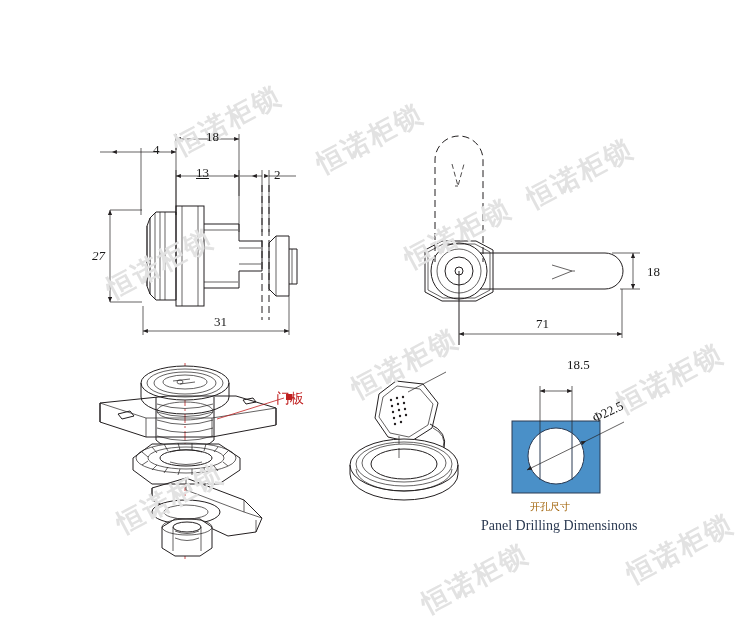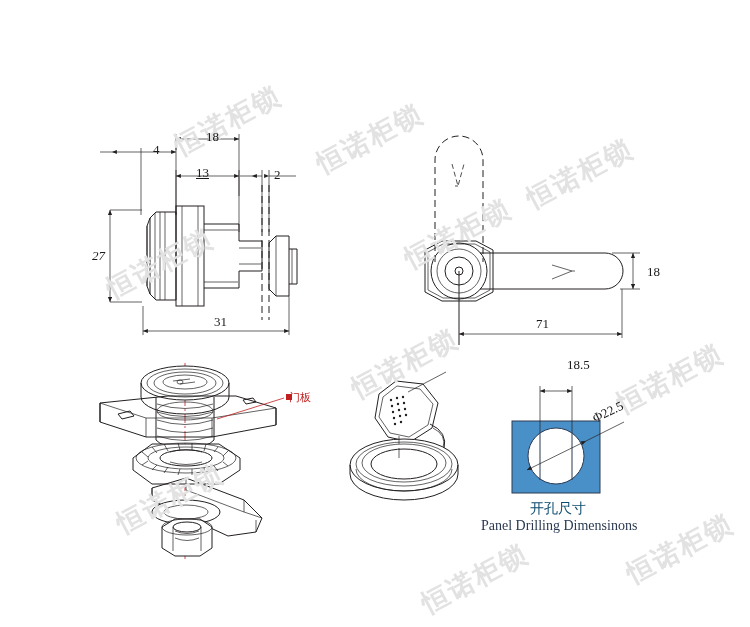--- a/index.html
+++ b/index.html
@@ -40,38 +40,37 @@
   .dimtext {
     position: absolute;
     font-family: "Liberation Serif", serif;
     font-size: 13px;
     color: #1a1a1a;
     white-space: nowrap;
   }
   .caption-cn {
     position: absolute;
     font-family: Liberation Sans, sans-serif;
-    font-size: 14px;
-    color: #0c4a6e;
+    font-size: 10px;
+    color: #a16207;
     white-space: nowrap;
   }
   .caption-en {
     position: absolute;
     font-family: Liberation Serif, serif;
     font-size: 14px;
     color: #2b3a52;
     white-space: nowrap;
   }
   .redlabel {
     position: absolute;
     font-family: "DejaVu Sans", sans-serif;
-    font-size: 11px;
+    font-size: 14px;
     color: #c02020;
     white-space: nowrap;
-    margin-left: 13px;
   }
 </style>
 </head>
 <body>
 
 <div id="sheet">
 
   <svg class="layer" viewBox="0 0 750 627">
     <defs>
       <style>

